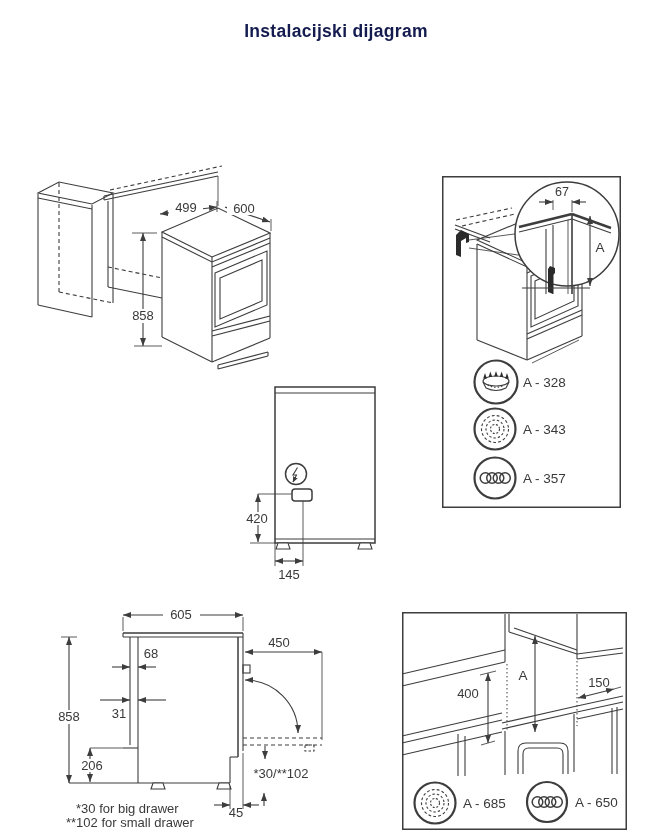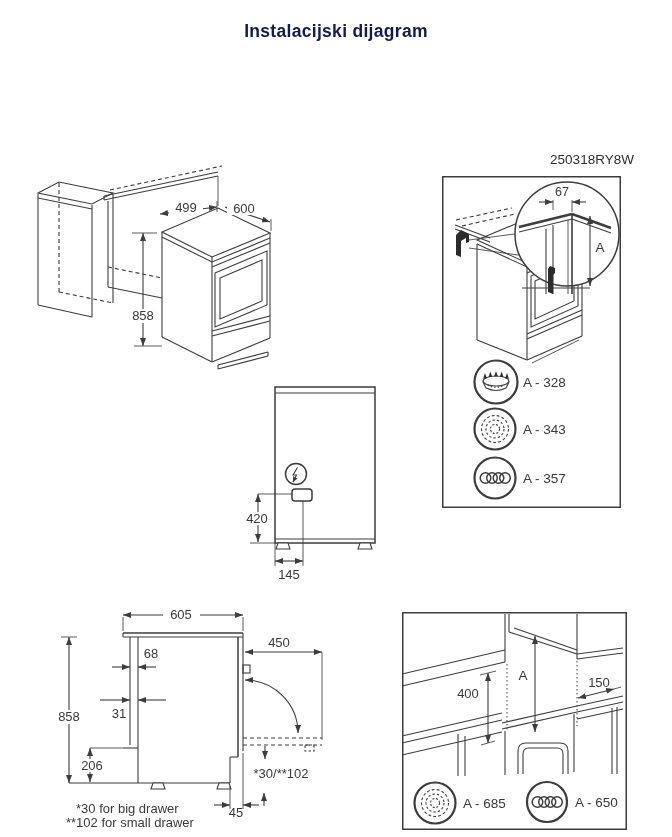--- a/index.html
+++ b/index.html
@@ -25,21 +25,20 @@
   .fig .thin{stroke-width:0.85;}
   .fig .f12{font-size:12.5px;}
   .fig .f135{font-size:13.5px;}
 </style>
 </head>
 <body>
 
 <div class="canvas">
 
   <div class="title">Instalacijski dijagram</div>
-  <div class="code">250318RY8W</div>
 
   <svg class="fig" style="left:20px;top:140px" width="320" height="245" viewBox="0 0 320 245">
     <defs>
       <marker id="a1" viewBox="0 0 8 6" markerWidth="8" markerHeight="6" refX="8" refY="3" orient="auto-start-reverse" markerUnits="userSpaceOnUse">
         <path d="M0,0 L8,3 L0,6 Z" style="fill:#3d3d3d;stroke:none"></path>
       </marker>
     </defs>
     <g>
       <path d="M18,43 L39,32 L93,43 L72,54 Z"></path>
       <line x1="18" y1="48" x2="72" y2="59"></line>

